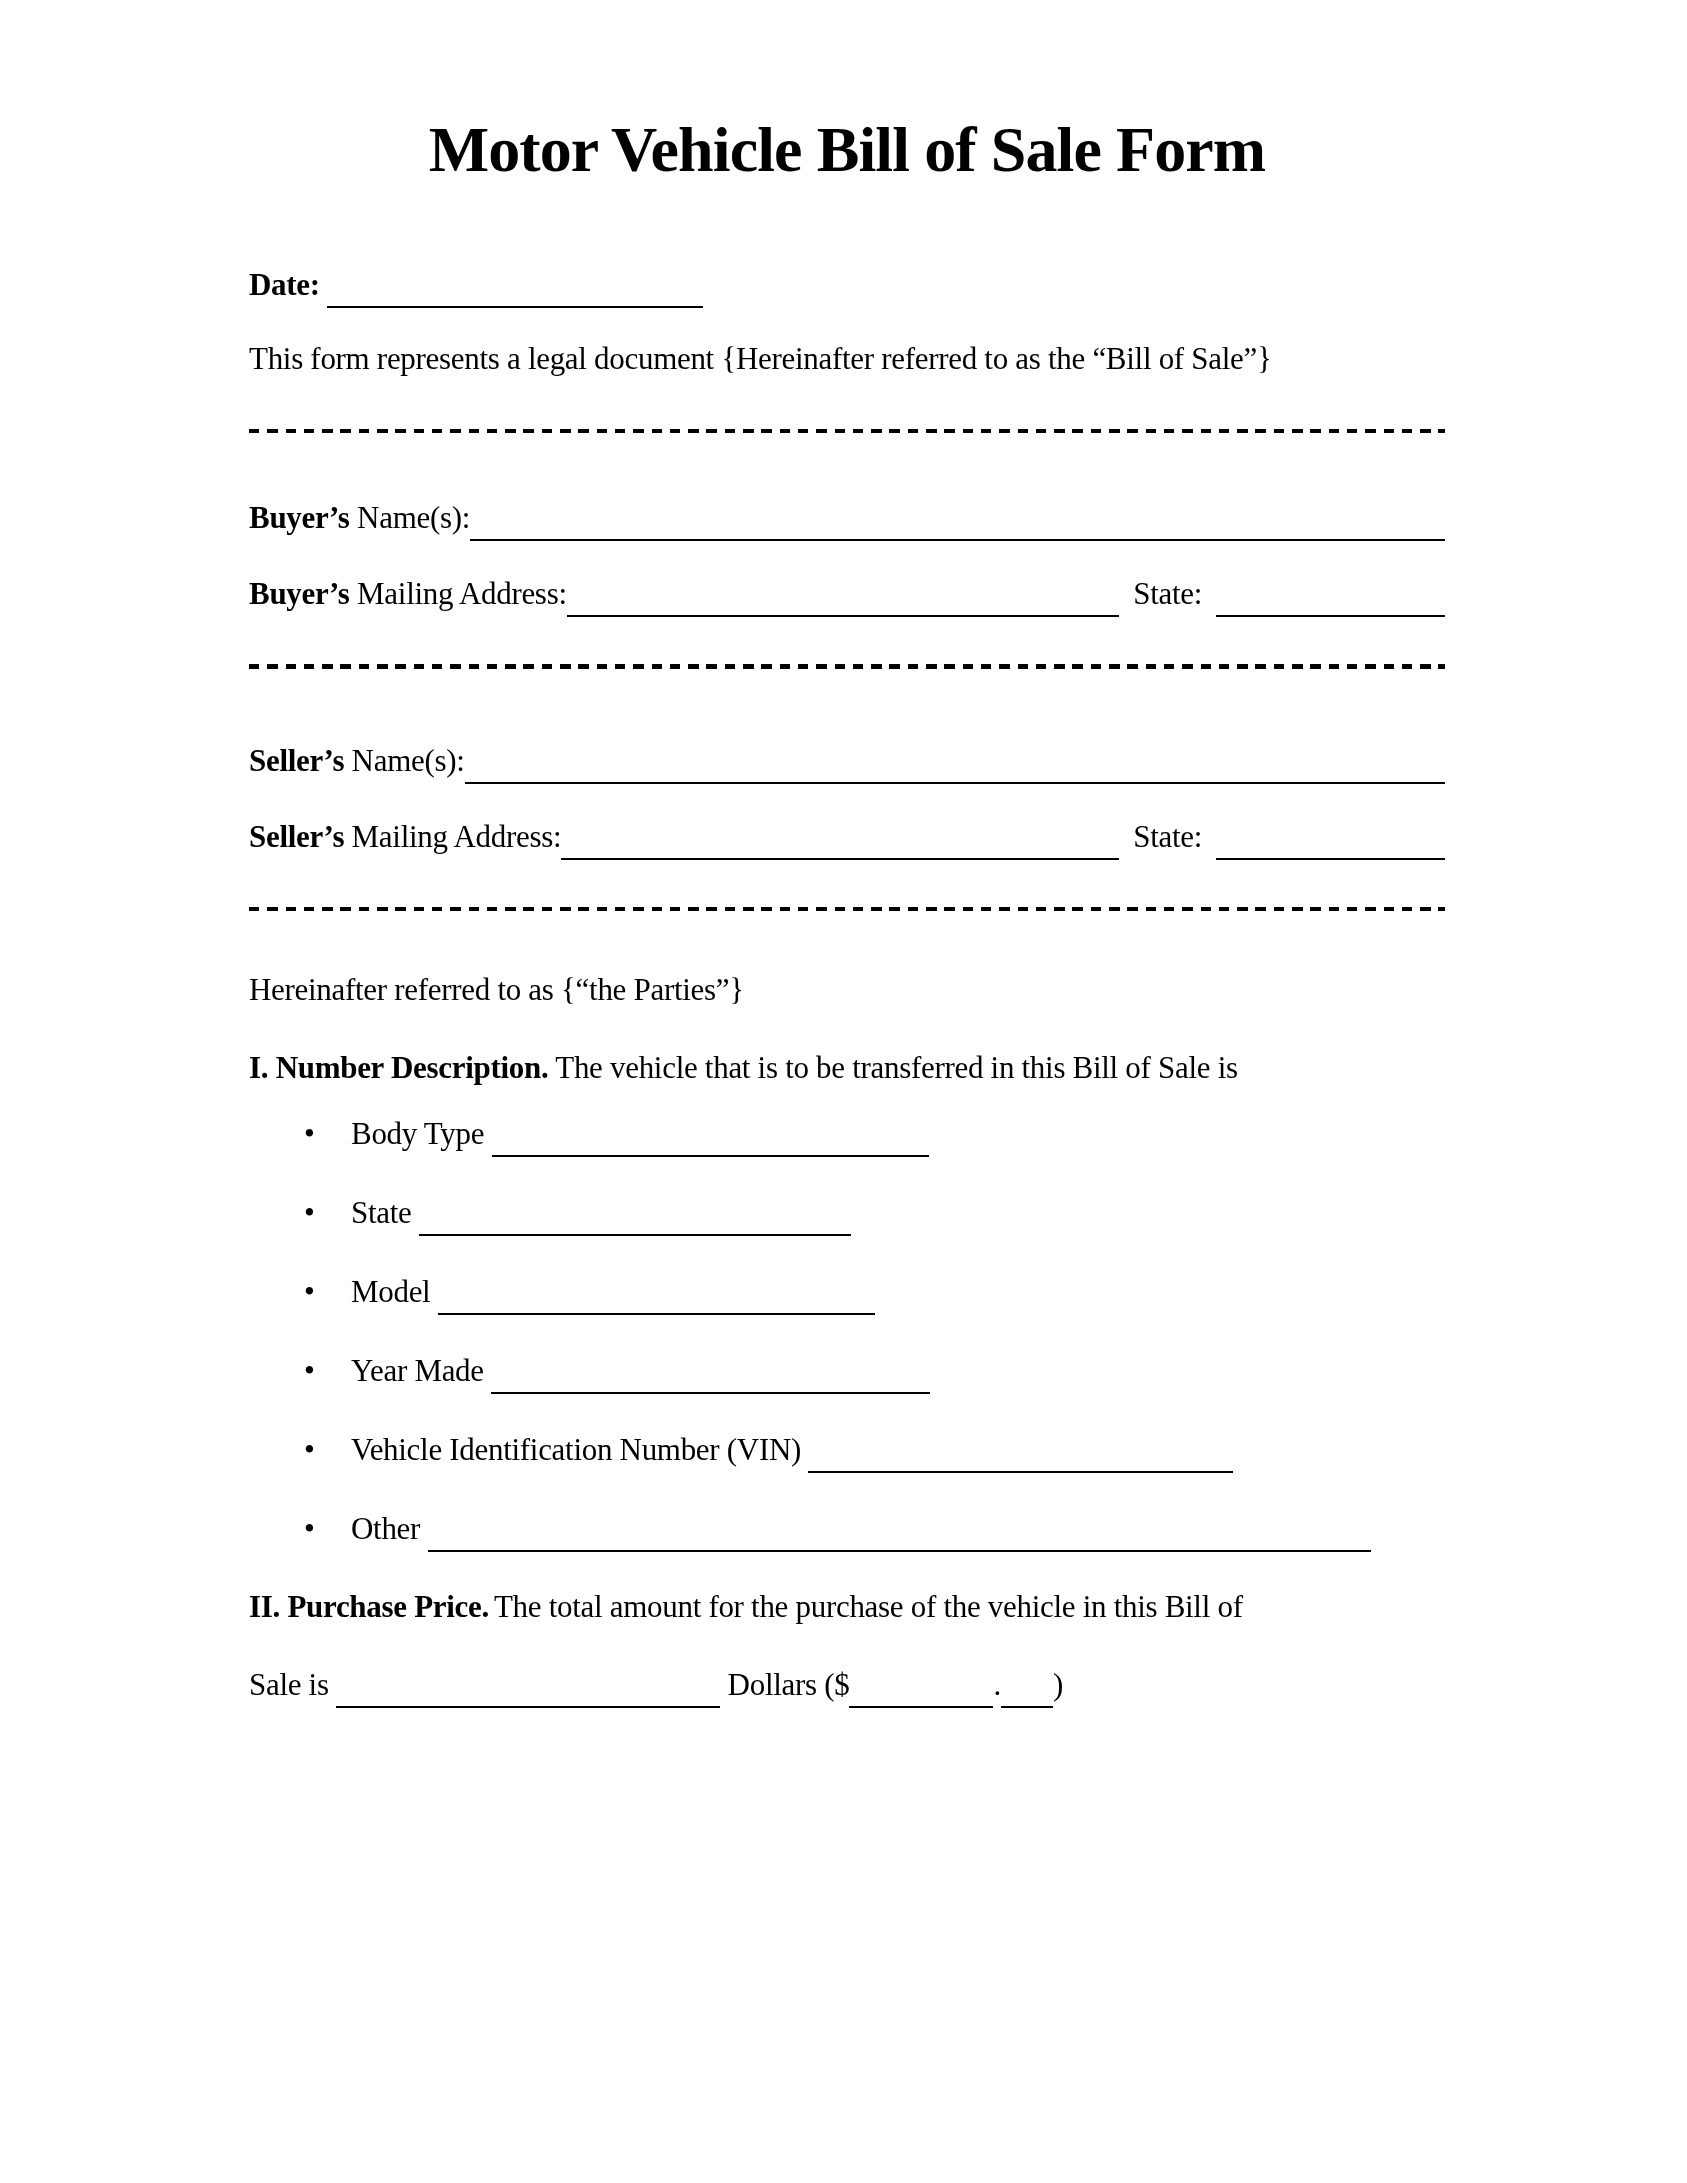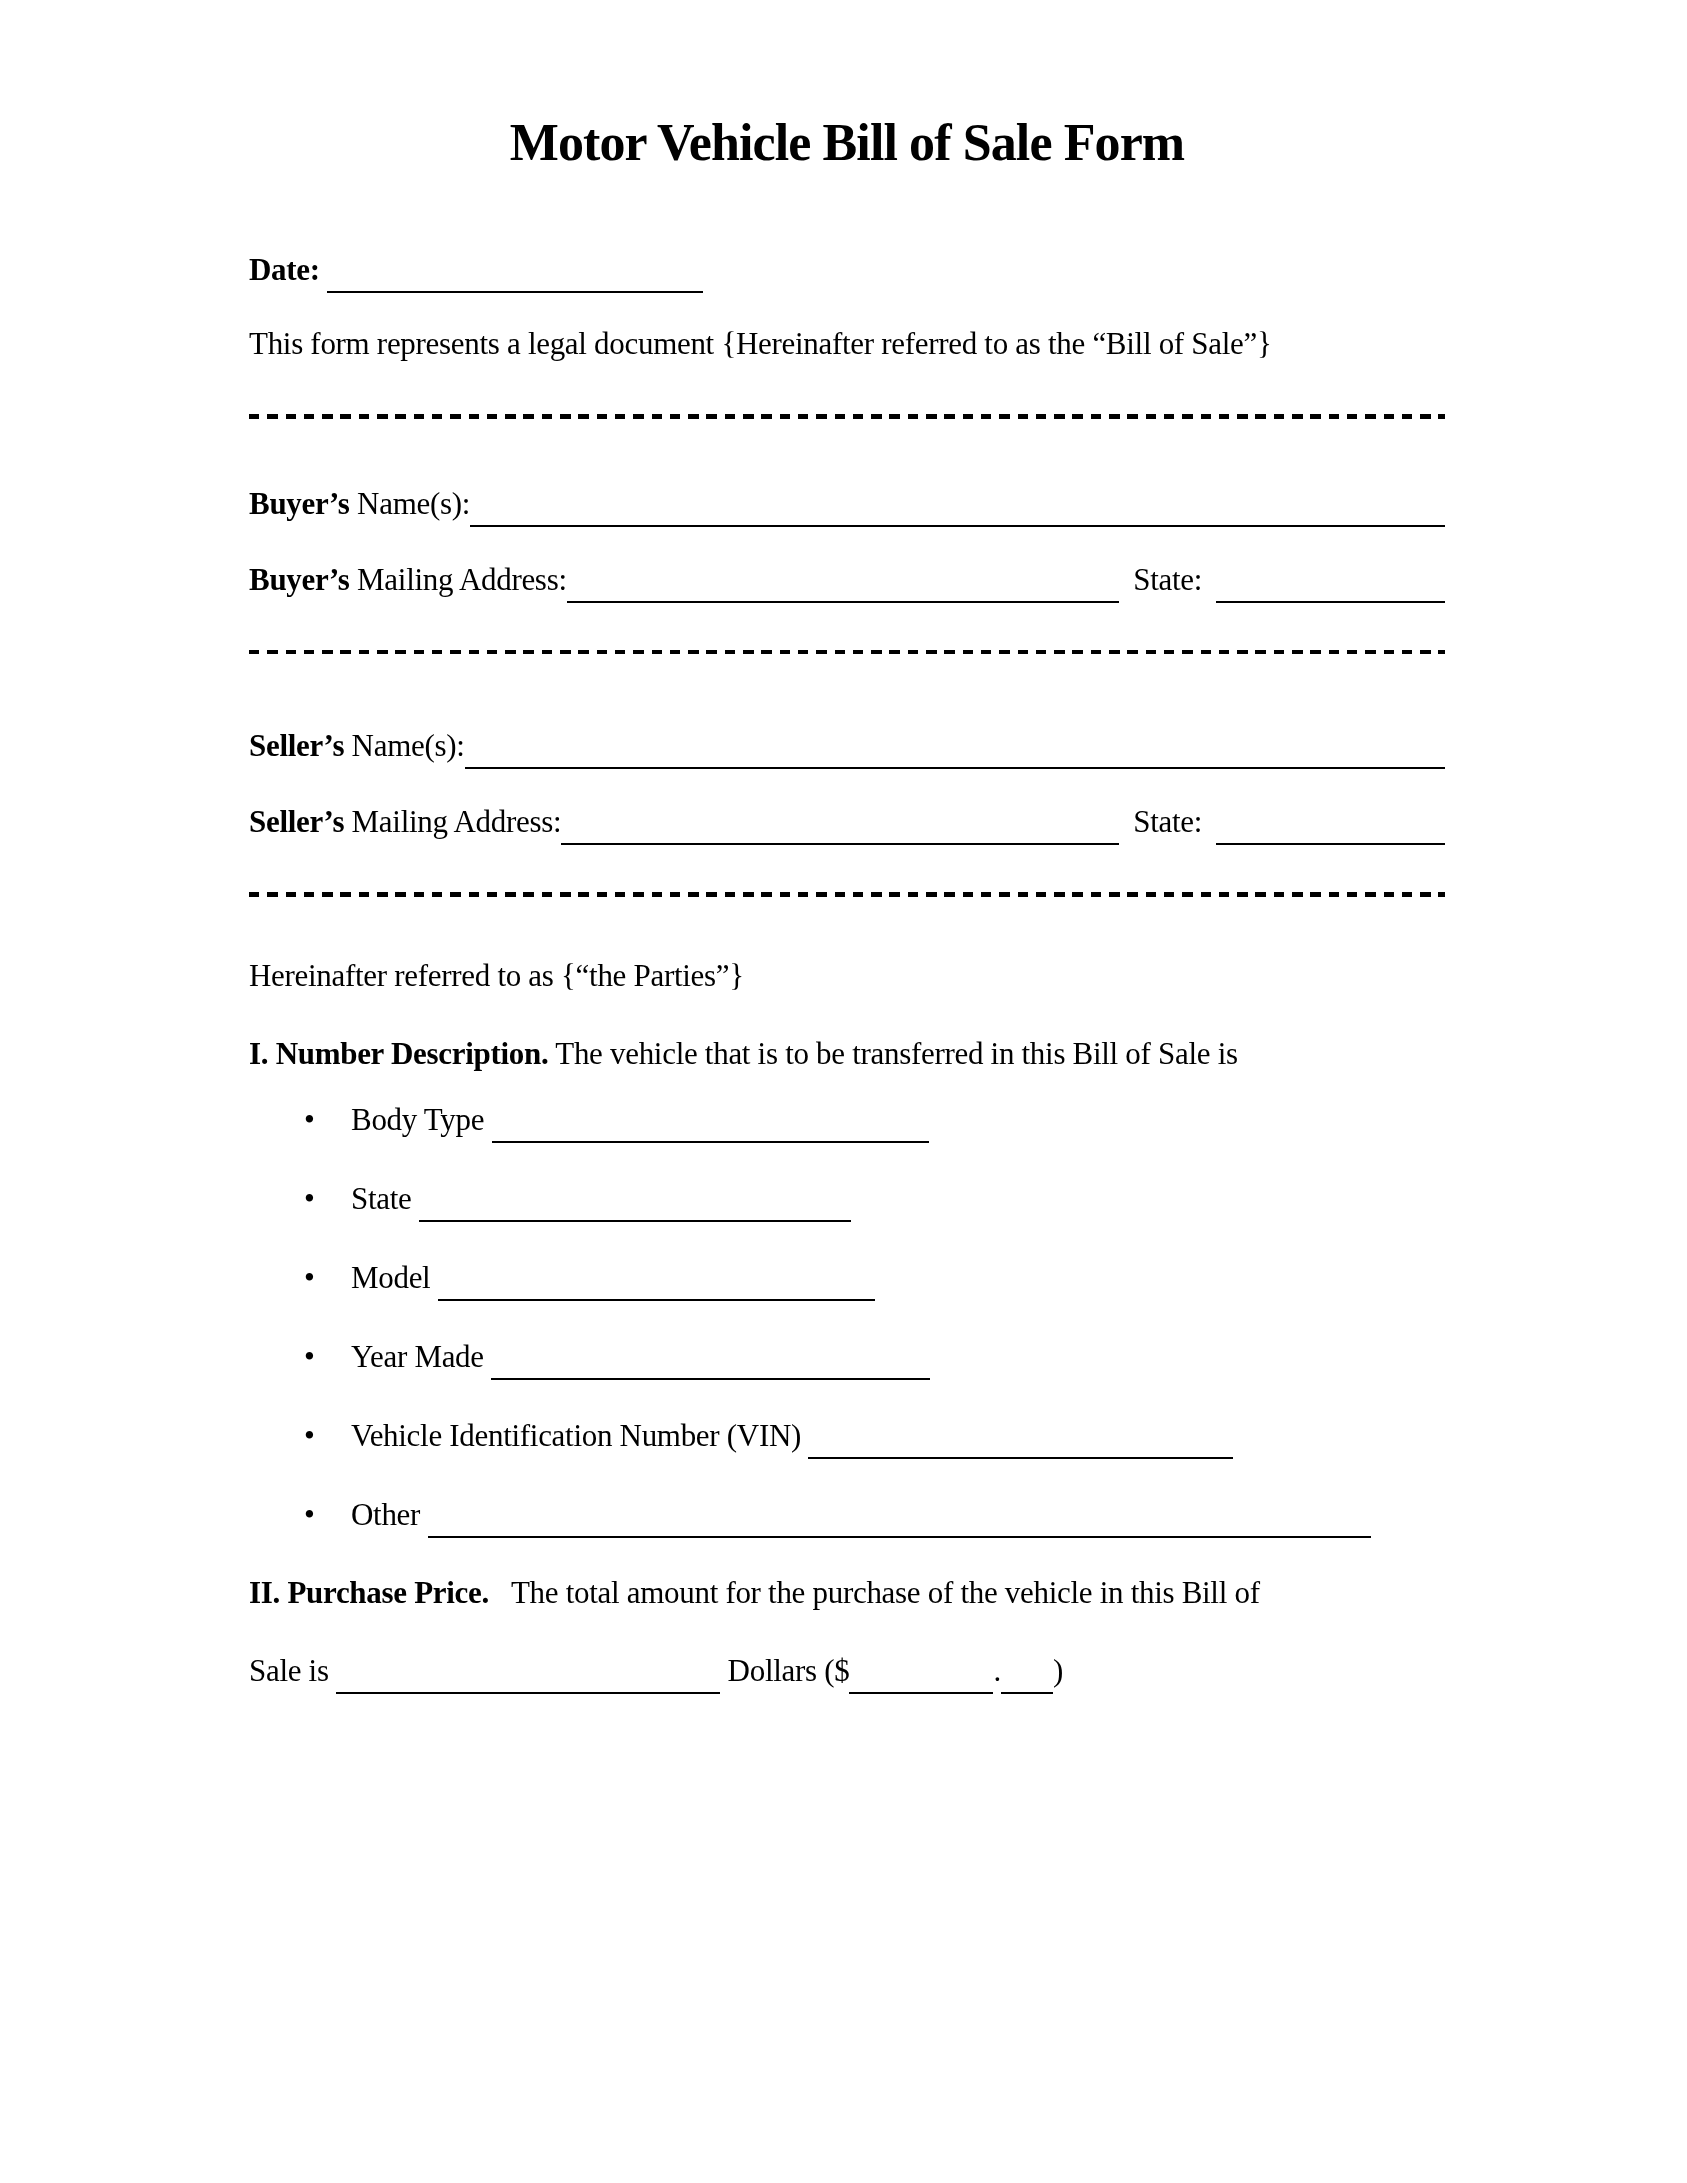--- a/index.html
+++ b/index.html
@@ -11,21 +11,21 @@
     color:#000000;
     box-sizing:border-box;
     padding:0 242px 0 249px;
     font-family:"Liberation Serif", serif;
     font-size:31px;
     letter-spacing:-0.3px;
     overflow:hidden;
   }
   h1.title {
     margin:0; padding-top:112px;
-    font-size:52px; line-height:1.2;
+    font-size:64px; line-height:1.2;
     font-weight:bold; text-align:center;
     letter-spacing:-0.9px;
     white-space:nowrap;
   }
   .row { line-height:47px; white-space:nowrap; }
   .b { font-weight:bold; }
   .flexrow { display:flex; align-items:stretch; }
   .flexrow > span { white-space:nowrap; }
 
   
@@ -69,21 +69,21 @@
   .mt-bn        { margin-top:32px; }
 
   
   .state-label { margin-left:14px; margin-right:14px; }
 
   
   .bullet-row { margin-left:55px; }
   .bullet { display:inline-block; width:47px; }
 
   
-  .gap-after { margin-right:22px; }
+  .gap-after { margin-right:5px; }
 </style>
 </head>
 <body>
 
 <div class="page">
 
   <h1 class="title">Motor Vehicle Bill of Sale Form</h1>
 
   <div class="row mt-date">
     <span class="b">Date:</span>

